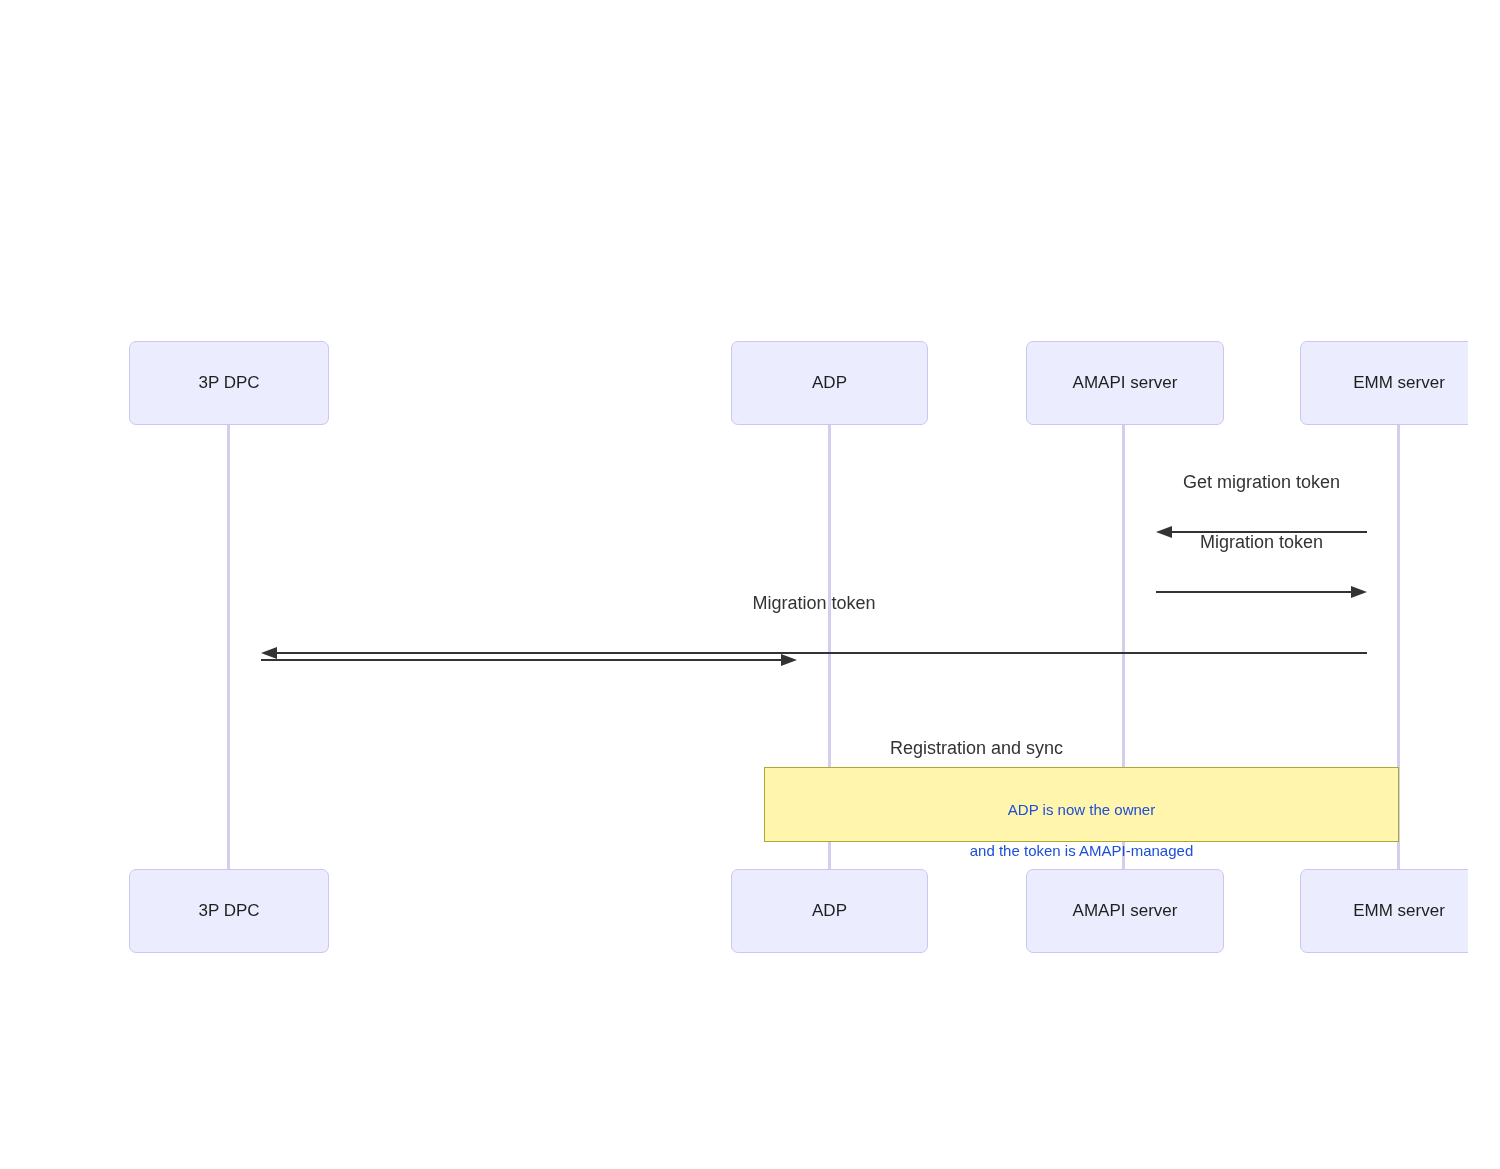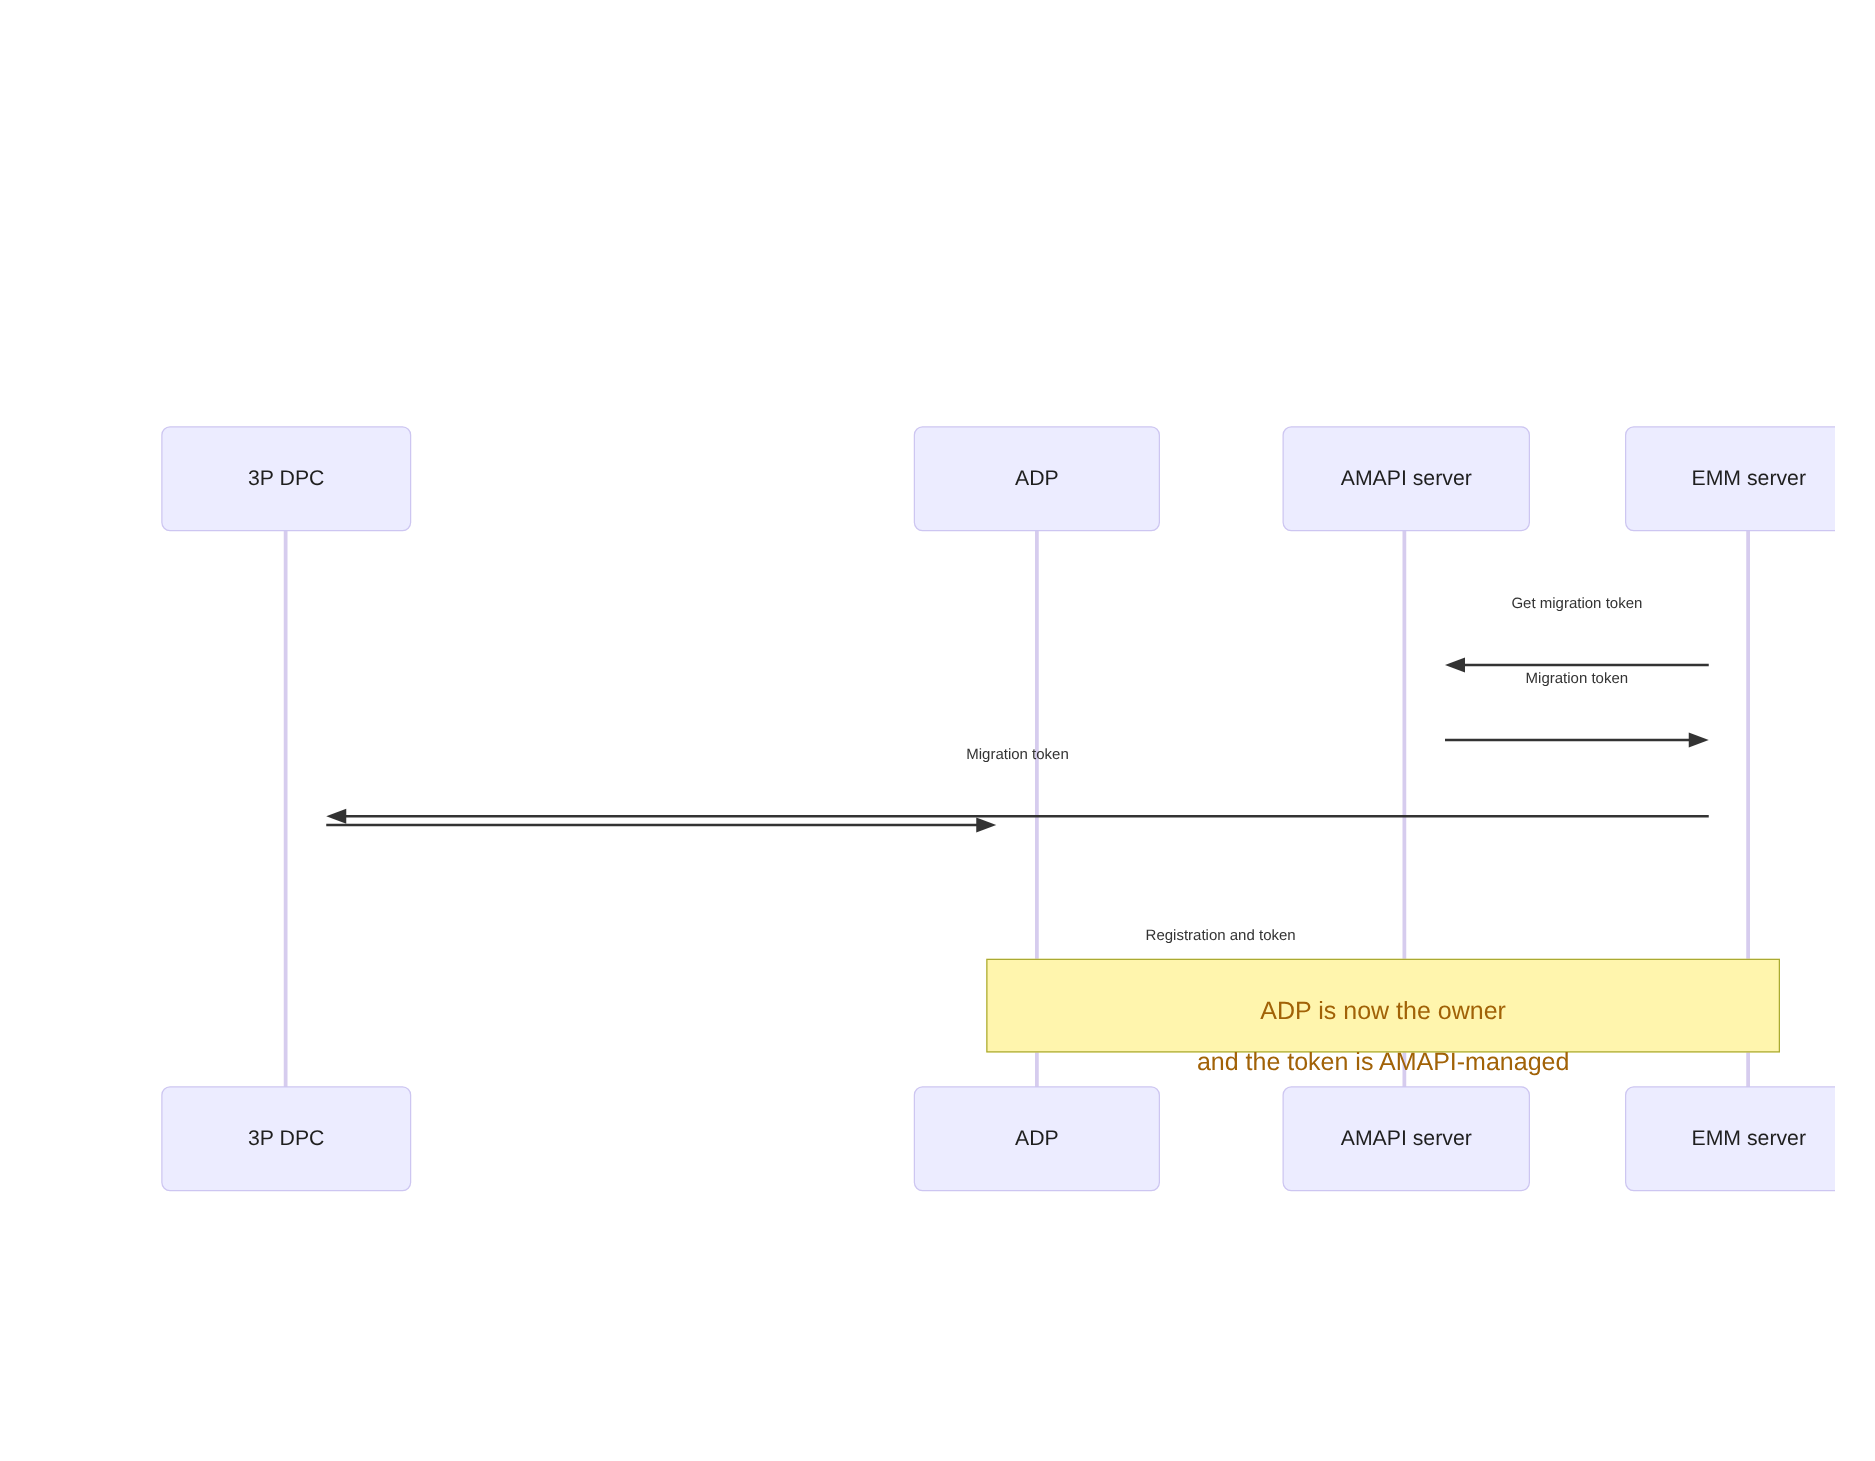--- a/index.html
+++ b/index.html
@@ -39,21 +39,21 @@
     align-items: center;
     justify-content: center;
     font-size: 17px;
     color: #1f1f1f;
   }
   .actor.top { top: 277px; }
   .actor.bottom { top: 805px; }
   .message {
     position: absolute;
     text-align: center;
-    font-size: 12px;
+    font-size: 18px;
     color: var(--text);
   }
   .msg-label { display: block; line-height: 22px; }
   .msg-label.tight { line-height: 24px; }
   .msg-arrow { position: relative; height: 14px; margin-top: 2px; }
   .msg-line {
     position: absolute;
     top: 6px;
     height: 2px;
     background: var(--message-line);
@@ -62,30 +62,30 @@
     position: absolute;
     top: 1px;
     width: 0; height: 0;
     border-top: 6px solid transparent;
     border-bottom: 6px solid transparent;
   }
   .head-left  { left: 0;  border-right: 16px solid var(--message-line); }
   .head-right { right: 0; border-left: 16px solid var(--message-line); }
   .note {
     position: absolute;
-    left: 725px;
+    left: 700px;
     top: 703px;
     width: 635px;
     height: 75px;
     background: var(--note-fill);
     border: 1px solid var(--note-border);
     text-align: center;
     padding-top: 13px;
-    font-size: 20px;
-    color: #a16207;
+    font-size: 15px;
+    color: #1d4ed8;
   }
   .note div { line-height: 25px; }
 </style>
 </head>
 <body>
 
 <div class="canvas">
 
   <div class="lifeline" style="left:163px"></div>
   <div class="lifeline" style="left:764px"></div>
@@ -130,21 +130,21 @@
   </div>
 
   <div class="message" style="left:165px;width:600px;top:571px">
     <div class="msg-arrow">
       <div class="msg-line" style="left:0;right:14px"></div>
       <div class="head head-right"></div>
     </div>
   </div>
 
   <div class="message" style="left:765px;width:295px;top:657px">
-    <div class="msg-label">Registration and token</div>
+    <div class="msg-label">Registration and sync</div>
     <div class="msg-arrow">
       <div class="msg-line" style="left:14px;right:14px"></div>
       <div class="head head-left"></div>
       <div class="head head-right"></div>
     </div>
   </div>
 
   <div class="note">
     <div>ADP is now the owner</div>
     <div>and the token is AMAPI-managed</div>

